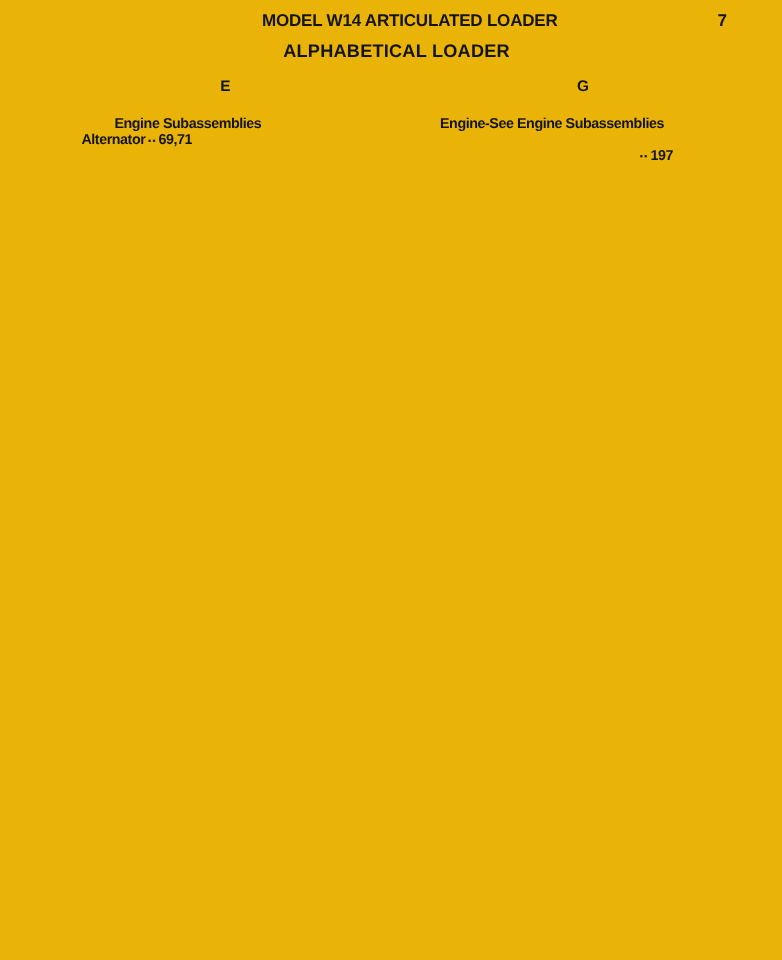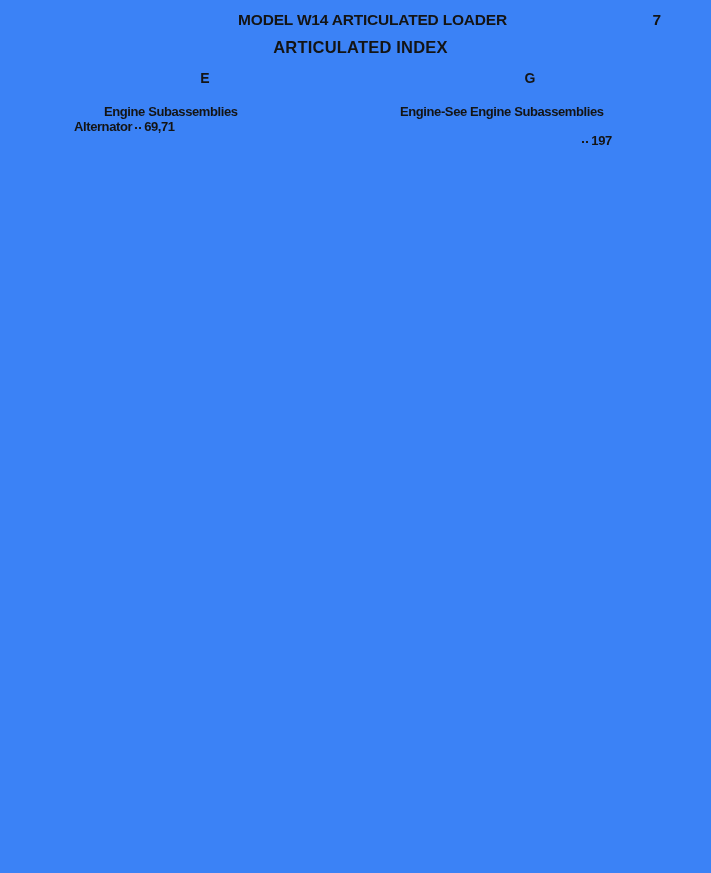--- a/index.html
+++ b/index.html
@@ -5,21 +5,21 @@
   html, body {
     margin: 0;
     padding: 0;
     background: #e8e8e8;
   }
   .page {
     position: relative;
     width: 711px;
     height: 873px;
     margin: 0 auto;
-    background: #3b82f6;
+    background: #eab308;
     color: #141414;
     font-family: "Liberation Sans", "DejaVu Sans", sans-serif;
     font-weight: 700;
     overflow: hidden;
   }
   .header {
     position: relative;
     padding-top: 11px;
   }
   .header-title {
@@ -88,21 +88,21 @@
     flex: 0 0 auto;
   }
 </style>
 </head>
 <body>
 
 <div class="page">
   <div class="header">
     <div class="header-title">MODEL W14 ARTICULATED LOADER</div>
     <div class="page-number">7</div>
-    <div class="header-subtitle">ARTICULATED INDEX</div>
+    <div class="header-subtitle">ALPHABETICAL LOADER</div>
   </div>
   <div class="columns">
     <div class="col">
         <div class="section">
           <div class="section-letter">E</div>
           <div class="entry">
             <span class="label">Engine Subassemblies</span>
           </div>
           <div class="entry indent">
             <span class="label">Alternator</span>

